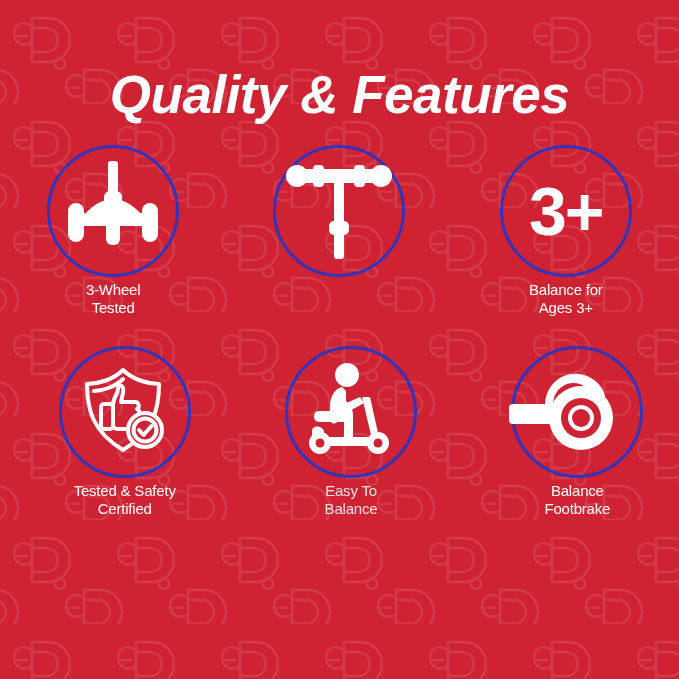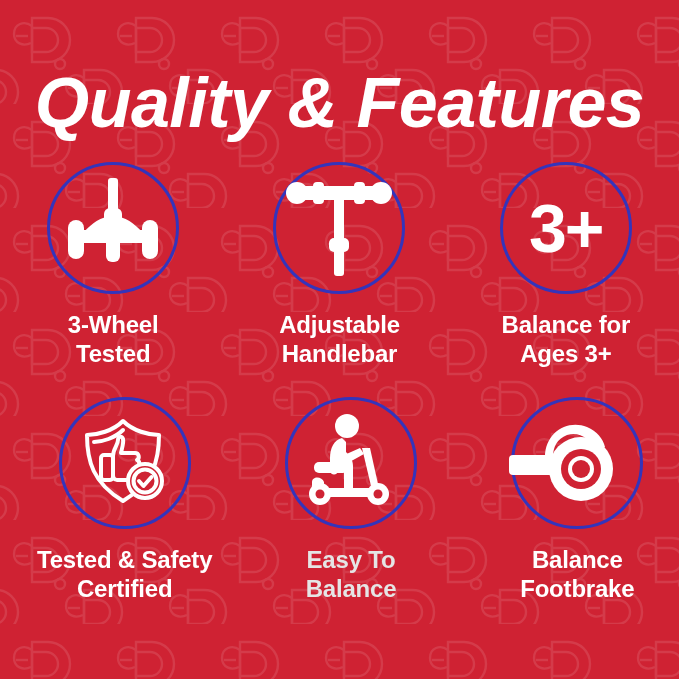--- a/index.html
+++ b/index.html
@@ -22,21 +22,21 @@
   
   #page {
     position:relative; z-index:2;
     width:679px; height:679px;
     display:flex; flex-direction:column;
     align-items:center;
   }
 
   #title {
     margin-top:68px;
-    font-size:70px;
+    font-size:53px;
     font-style:italic;
     font-weight:bold;
     color:#ffffff;
     letter-spacing:-.5px;
     white-space:nowrap;
     text-align:center;
     line-height:1;
   }
 
   .grid {
@@ -66,23 +66,23 @@
   .numtext {
     font-size:68px;
     font-weight:bold;
     color:#ffffff;
     letter-spacing:-2px;
     line-height:1;
     font-family:"Liberation Sans", sans-serif;
   }
 
   .caption {
-    margin-top:16px;
-    font-size:24px;
-    font-weight:bold;
+    margin-top:4px;
+    font-size:15px;
+    font-weight:normal;
     color:#ffffff;
     text-align:center;
     line-height:1.22;
     letter-spacing:-.2px;
     max-width:200px;
   }
 </style>
 </head>
 <body style="background: rgb(207, 34, 51);">
 
@@ -137,24 +137,20 @@
             <rect x="10" y="16" width="92" height="14" rx="7"></rect>
             <circle cx="14" cy="23" r="11"></circle>
             <circle cx="98" cy="23" r="11"></circle>
             <rect x="30" y="12" width="11" height="22" rx="4"></rect>
             <rect x="71" y="12" width="11" height="22" rx="4"></rect>
             <rect x="51" y="22" width="10" height="84" rx="3"></rect>
             <rect x="46" y="68" width="20" height="14" rx="5"></rect>
           </g>
         </svg>
       </div>
-      <div class="caption" style="color: rgb(255, 255, 255);">
-        <div>Adjustable</div>
-        <div>Handlebar</div>
-      </div>
     </div>
 
     <div class="cell">
       <div class="badge" style="border-color: rgb(52, 52, 187);">
         <span class="numtext" style="color: rgb(255, 255, 255);">3+</span>
       </div>
       <div class="caption" style="color: rgb(255, 255, 255);">
         <div>Balance for</div>
         <div>Ages 3+</div>
       </div>

